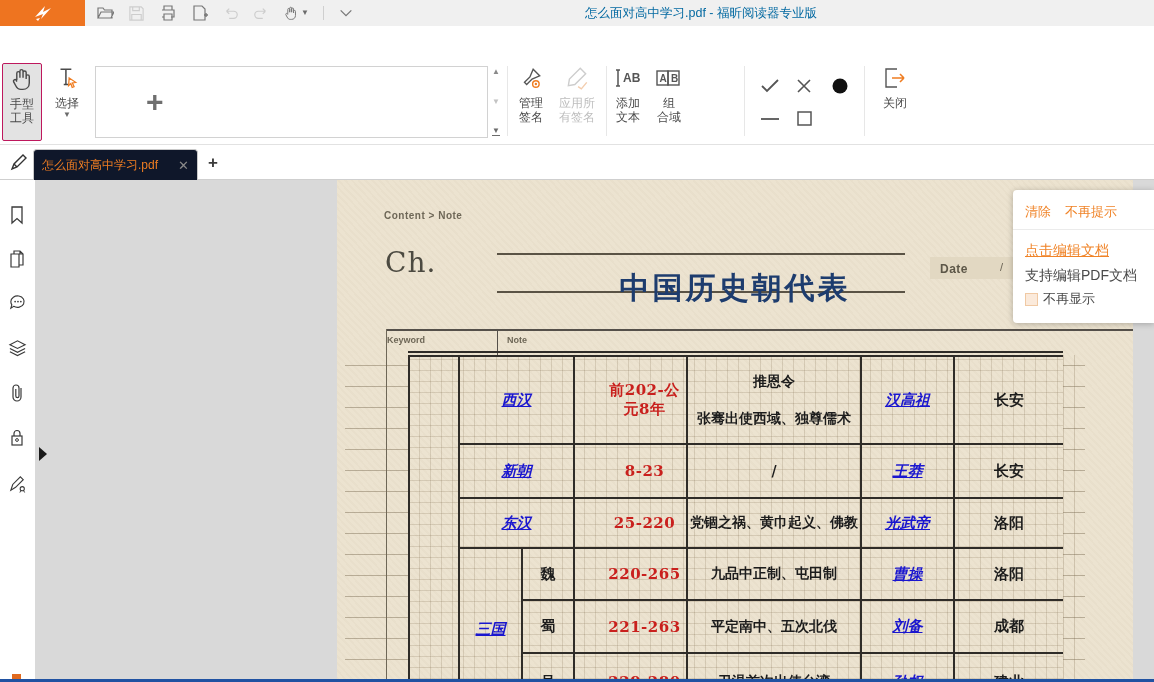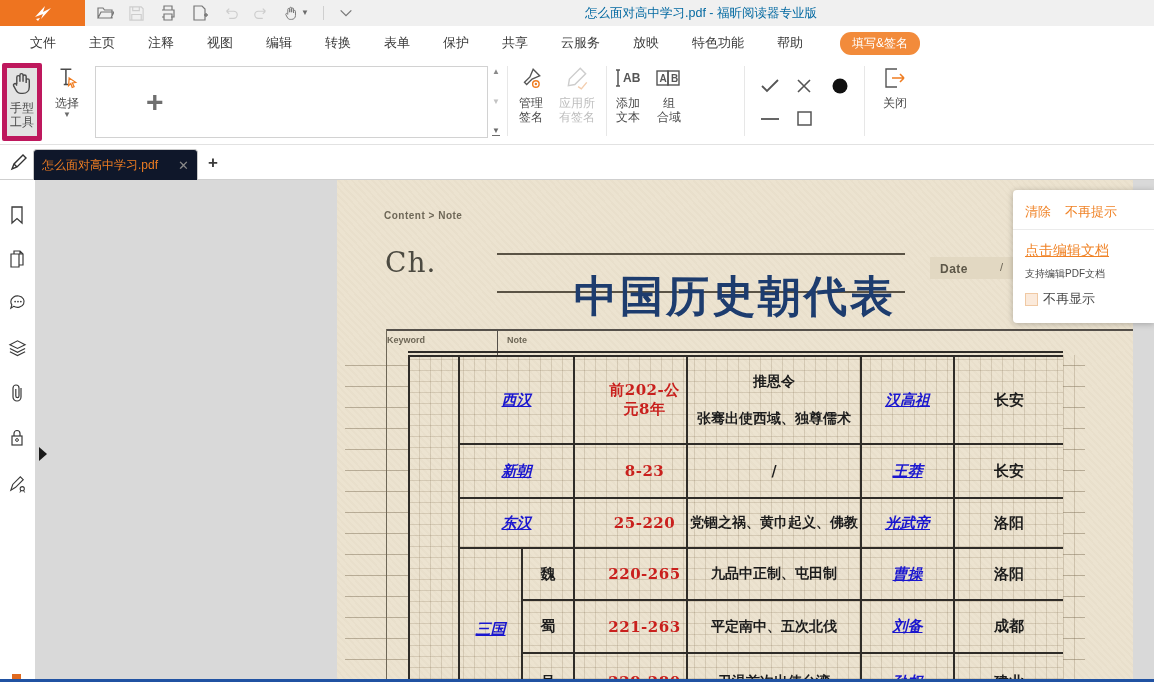--- a/index.html
+++ b/index.html
@@ -16,21 +16,21 @@
 
   
   .menubar { position:absolute; left:0; top:26px; width:1154px; height:34px; background:#fff; display:flex; align-items:center; padding-left:30px; }
   .menubar .mi { font-size:13px; color:#3a3a3a; margin-right:33px; white-space:nowrap; cursor:default; }
   .badge { background:#f28b3b; color:#fff; font-size:12px; padding:3px 12px; border-radius:11px; white-space:nowrap; margin-left:4px; }
 
   
   .ribbon { position:absolute; left:0; top:60px; width:1154px; height:85px; background:#fff; border-bottom:1px solid #e2e2e2; }
   .rbtn { position:absolute; top:3px; display:flex; flex-direction:column; align-items:center; font-size:12px; color:#4a4a4a; line-height:1.15; text-align:center; }
   .rbtn .ric { height:30px; display:flex; align-items:center; justify-content:center; margin-bottom:4px; }
-  .rbtn.selected { background:#e3e3e3; border:5px solid #be185d; border-radius:2px; }
+  .rbtn.selected { background:#e3e3e3; border:1px solid #be185d; border-radius:2px; }
   .rbtn.disabled { color:#bdbdbd;justify-content:center; }
   .rsep { position:absolute; top:6px; width:1px; height:70px; background:#e7e7e7; }
   .sigbox { position:absolute; left:95px; top:6px; width:393px; height:72px; background:#fff; border:1px solid #d2d2d2; }
   .sigplus { position:absolute; left:50px; top:20px; font-size:30px; color:#6f6f6f; font-weight:bold; line-height:30px; }
   .sigarrows { position:absolute; left:490px; top:8px; width:12px; height:68px; display:flex; flex-direction:column; justify-content:space-between; align-items:center; }
   .sigarrows span { font-size:8px; color:#9a9a9a; line-height:1; }
   .stampgrid { position:absolute; left:752px; top:8px; width:104px; height:66px; }
   .stampgrid > div { position:absolute; display:flex; align-items:center; justify-content:center; }
   .caret { font-size:8px; color:#6b6b6b; line-height:1; }
 
@@ -49,21 +49,21 @@
   .sb-handle { position:absolute; left:39px; top:267px; width:0; height:0; border-top:7px solid transparent; border-bottom:7px solid transparent; border-left:8px solid #1a1a1a; }
   .sb-frag { position:absolute; left:12px; top:494px; width:9px; height:5px; background:#e06a1f; }
 
   
   .page { position:absolute; left:337px; top:0; width:796px; height:499px; background:#ece3d0;
     background-image:repeating-linear-gradient(47deg, rgba(170,150,120,.05) 0 2px, transparent 2px 5px); overflow:hidden; }
   .breadcrumb { position:absolute; left:47px; top:30px; font-size:10px; font-weight:bold; color:#6e6757; letter-spacing:.5px; }
   .chapter { position:absolute; left:48px; top:66px; font-size:28px; color:#4c4a41; font-family:"DejaVu Serif", serif; letter-spacing:1px; }
   .hline1 { position:absolute; left:160px; top:73px; width:408px; height:2px; background:#5a5345; }
   .hline2 { position:absolute; left:160px; top:111px; width:408px; height:2px; background:#5a5345; }
-  .doc-title { position:absolute; left:198px; top:88px; width:400px; text-align:center; font-size:43px; font-weight:900; color:#1d3c6e; letter-spacing:3px; white-space:nowrap; font-family:"DejaVu Serif", serif; }
+  .doc-title { position:absolute; left:198px; top:88px; width:400px; text-align:center; font-size:30px; font-weight:900; color:#1d3c6e; letter-spacing:3px; white-space:nowrap; font-family:"DejaVu Serif", serif; }
   .datefield { position:absolute; left:593px; top:77px; width:203px; height:22px; background:#e2d8c2; }
   .datefield .dlabel { position:absolute; left:10px; top:5px; font-size:12px; font-weight:bold; color:#5d5748; letter-spacing:.5px; }
   .datefield .slash1 { position:absolute; left:70px; top:4px; font-size:11px; color:#6a6355; }
   .datefield .slash2 { position:absolute; left:110px; top:4px; font-size:11px; color:#6a6355; }
   .headline { position:absolute; left:49px; top:149px; width:747px; height:2px; background:#55504a; }
   .kw-label { position:absolute; left:50px; top:155px; font-size:9px; font-weight:bold; color:#6e6757; }
   .note-label { position:absolute; left:170px; top:155px; font-size:9px; font-weight:bold; color:#6e6757; }
   .kw-divider { position:absolute; left:160px; top:149px; width:1px; height:26px; background:#55504a; }
   .margin-rule { position:absolute; left:49px; top:149px; width:1px; height:350px; background:#6e6757; }
   .ruled-left { position:absolute; left:8px; top:175px; width:63px; height:324px;
@@ -85,21 +85,21 @@
   table.dyn .events div + div { margin-top:19px; }
   table.dyn tr:nth-child(1){ height:88px; } table.dyn tr:nth-child(2){ height:54px; }
   table.dyn tr:nth-child(3){ height:50px; } table.dyn tr:nth-child(4){ height:52px; }
   table.dyn tr:nth-child(5){ height:53px; } table.dyn tr:nth-child(6){ height:58px; }
 
   
   .popup { position:absolute; left:1013px; top:10px; width:141px; height:133px; background:#fff; border-radius:4px 0 0 4px; box-shadow:0 1px 6px rgba(0,0,0,.25); z-index:40; }
   .popup .toprow { position:absolute; left:12px; top:13px; display:flex; gap:14px; font-size:13px; color:#f08327; }
   .popup .pdiv { position:absolute; left:0; top:39px; width:141px; height:1px; background:#ebebeb; }
   .popup .editlink { position:absolute; left:12px; top:52px; font-size:14px; color:#f08327; text-decoration:underline; white-space:nowrap; }
-  .popup .pdesc { position:absolute; left:12px; top:77px; font-size:10px; color:#4a4a4a; white-space:nowrap; }
+  .popup .pdesc { position:absolute; left:12px; top:77px; font-size:14px; color:#4a4a4a; white-space:nowrap; }
   .popup .chkrow { position:absolute; left:12px; top:100px; display:flex; align-items:center; gap:5px; font-size:13px; color:#4a4a4a; }
   .popup .chk { width:13px; height:13px; background:#fbeadb; border:1px solid #f0c9a4; display:inline-block; }
 
   .bottombar { position:absolute; left:0; top:679px; width:1154px; height:3px; background:#2052a2; }
 </style>
 </head>
 <body>
 
 <div id="app">
 
@@ -137,24 +137,20 @@
         <span class="caret">▼</span>
       </span>
       <span class="sep"></span>
       <svg width="16" height="16" viewBox="0 0 18 18">
           <polyline points="3,6 9,12 15,6" fill="none" stroke="#777" stroke-width="1.4"></polyline>
         </svg>
     </div>
     <div class="win-title">怎么面对高中学习.pdf - 福昕阅读器专业版</div>
   </div>
 
-  <div class="menubar">
-    <span id="menu-items" style="display:contents;"><span class="mi">文件</span><span class="mi">主页</span><span class="mi">注释</span><span class="mi">视图</span><span class="mi">编辑</span><span class="mi">转换</span><span class="mi">表单</span><span class="mi">保护</span><span class="mi">共享</span><span class="mi">云服务</span><span class="mi">放映</span><span class="mi">特色功能</span><span class="mi">帮助</span></span>
-    <span class="badge">填写&amp;签名</span>
-  </div>
 
   <div class="ribbon">
     <div class="rbtn selected" style="left:2px; width:40px; height:78px;">
       <div class="ric">
           <svg width="26" height="26" viewBox="0 0 20 20">
             <path d="M6 11 V5.5 a1.2 1.2 0 0 1 2.4 0 V9 M8.4 9 V4 a1.2 1.2 0 0 1 2.4 0 v5 M10.8 9 V5 a1.2 1.2 0 0 1 2.4 0 v5 M13.2 10 v-2 a1.2 1.2 0 0 1 2.4 0 v5 c0 3-2 5-5 5 h-1.5 c-2 0-3-1-4-3 L3.5 12 a1.2 1.2 0 0 1 2-1.2 L6 12" fill="none" stroke="#4a4a4a" stroke-width="1.1"></path>
           </svg>
         </div>
       <span>手型</span>
       <span>工具</span>

